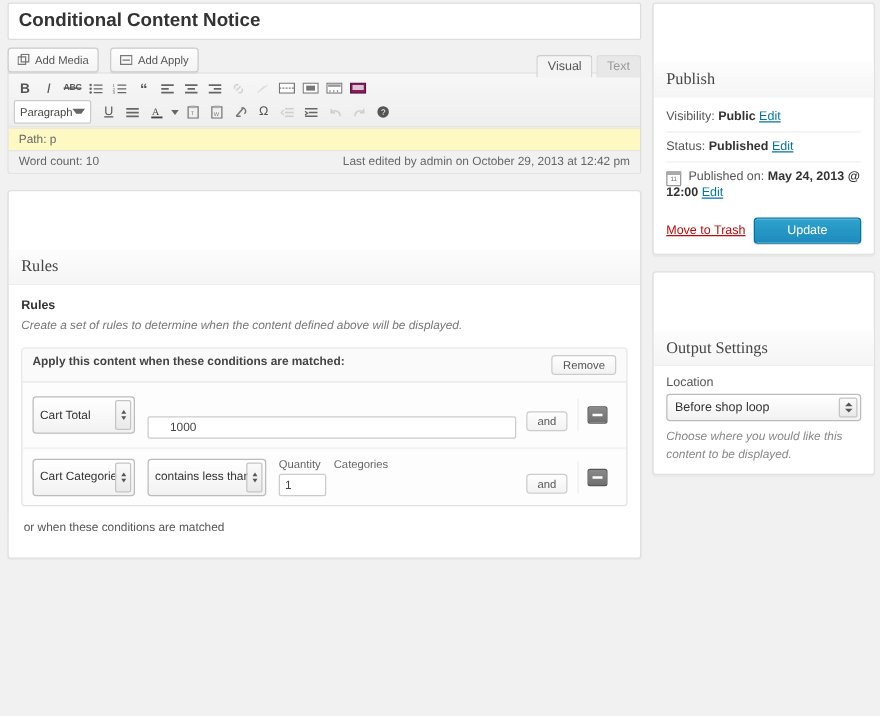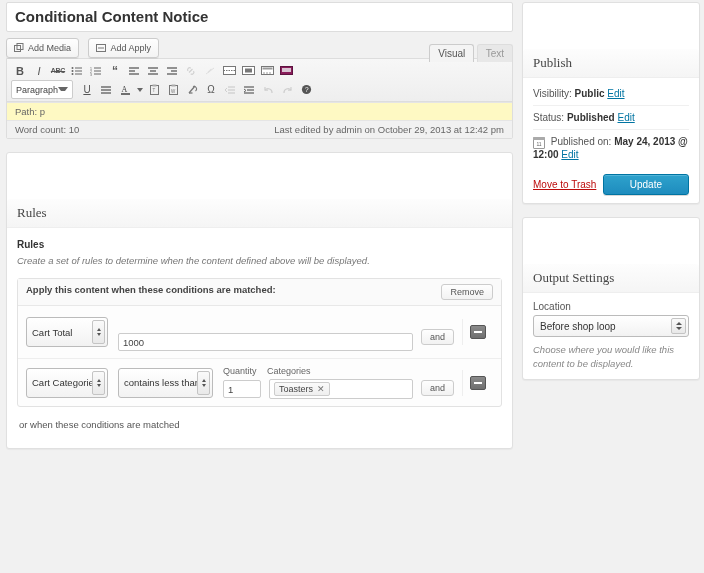--- a/index.html
+++ b/index.html
@@ -151,21 +151,21 @@
   .r-sel.wide { width: 95px; }
   .r-selbtn {
     position: absolute; right: 2px; top: 2px; bottom: 2px; width: 11px;
     background: linear-gradient(#fafafa,#e9e9e9); border: 1px solid #c4c4c4; border-radius: 2px;
     display: flex; flex-direction: column; align-items: center; justify-content: center; gap: 2px;
   }
   .r-selbtn .u { border-left: 2.5px solid transparent; border-right: 2.5px solid transparent; border-bottom: 3px solid #555; }
   .r-selbtn .d { border-left: 2.5px solid transparent; border-right: 2.5px solid transparent; border-top: 3px solid #555; }
   .r-text {
     flex: 1; height: 18px; background: #fff; border: 1px solid #ccc; border-radius: 2px;
-    font-size: 9.5px; color: #444; padding: 0 4px; box-sizing: border-box;
+    font-size: 9.5px; color: #444; padding: 0 17px; box-sizing: border-box;
     font-family: "Liberation Sans", sans-serif; outline: none; margin-top: 20px;
   }
   .btn-and {
     flex: none; margin-left: 8px; font-size: 9px; color: #555; padding: 2px 8px;
     background: linear-gradient(#fefefe,#f2f2f2); border: 1px solid #ccc; border-radius: 3px; cursor: pointer; margin-top: 10px;
   }
   .minus-cell { flex: none; width: 30px; display: flex; justify-content: center; border-left: 1px solid #eee; margin-left: 8px; height: 26px; align-items: center; }
   .btn-minus {
     width: 14px; height: 12px; border-radius: 2px; border: 1px solid #555;
     background: linear-gradient(#8a8a8a,#6f6f6f);
@@ -466,26 +466,20 @@
                   <i class="d"></i>
                 </span>
             </div>
             <div class="qc-wrap">
               <div class="qc-labels">
                 <span class="q">Quantity</span>
                 <span>Categories</span>
               </div>
               <div class="qc-fields">
                 <input class="qty-input" value="1" style="">
-                <div class="tagbox">
-                  <span class="chip">
-                    <span>Toasters</span>
-                    <span class="x">✕</span>
-                  </span>
-                </div>
               </div>
             </div>
             <span class="btn-and">and</span>
             <span class="minus-cell">
               <span class="btn-minus">
                   <i></i>
                 </span>
             </span>
           </div>
         </div>

